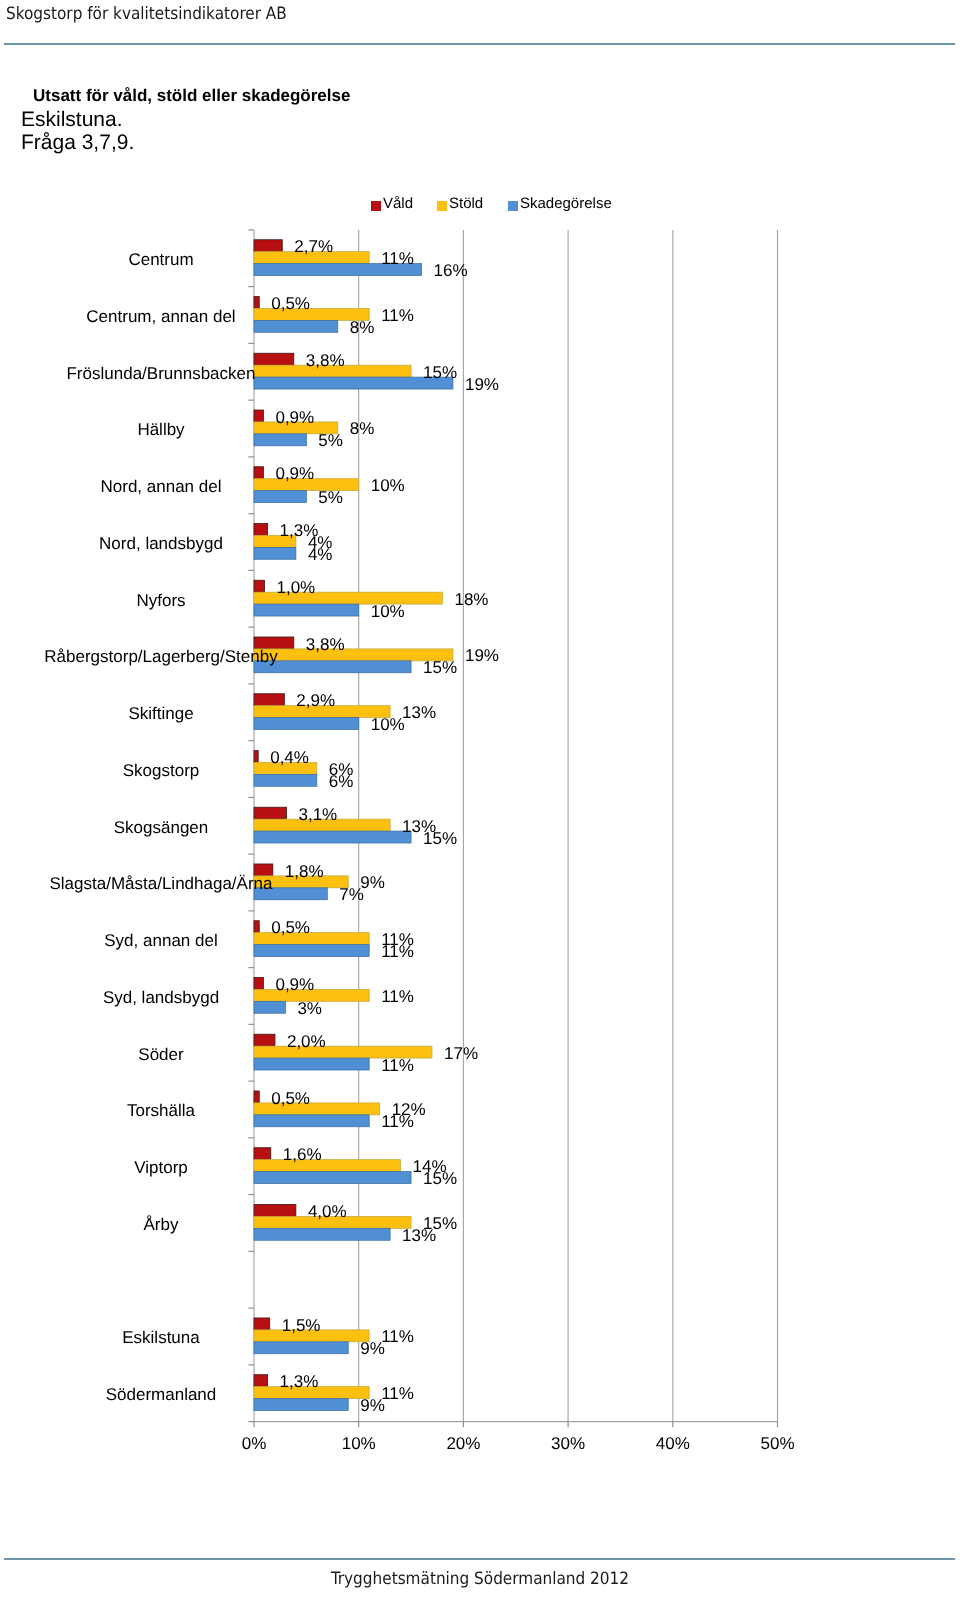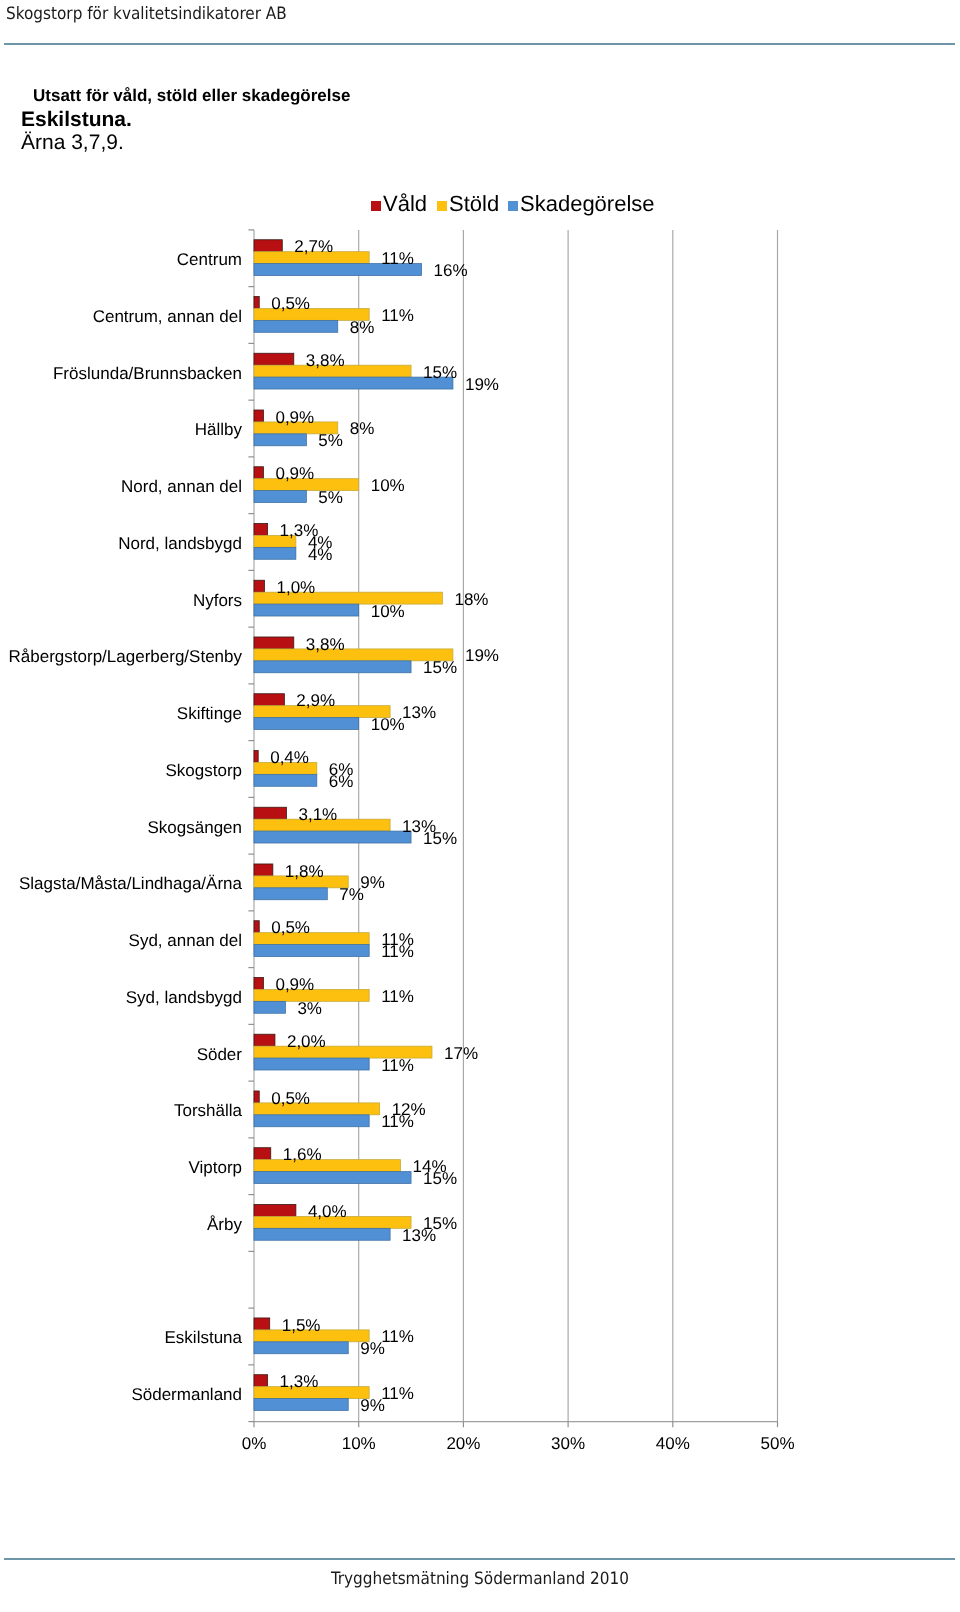--- a/index.html
+++ b/index.html
@@ -8,42 +8,42 @@
 .page{position:relative;width:960px;height:1612px;overflow:hidden;background:#fff;}
 .hdr-text{position:absolute;left:6px;top:3.5px;font-family:"DejaVu Sans",sans-serif;font-stretch:condensed;font-size:17px;color:#1a1a1a;}
 .rule{position:absolute;height:1.8px;background:#6d96a9;}
 .hdr-rule{left:4px;top:42.9px;width:951px;}
 .ftr-rule{left:4px;top:1558.3px;width:951px;}
 .ftr{position:absolute;left:0;width:960px;text-align:center;font-family:"DejaVu Sans",sans-serif;font-stretch:condensed;font-size:17px;color:#1a1a1a;}
 .ftr1{top:1568.5px;}
 .ftr2{top:1591.5px;}
 .ttl{position:absolute;left:21px;font-size:21px;line-height:24px;}
 .ttl1{top:84.2px;font-weight:bold;font-size:17px;margin-left:12px;}
-.ttl2{top:107.6px;font-weight:bold;}
+.ttl2{top:107.6px;}
 .ttl3{top:131.2px;}
 #chart{position:absolute;left:0;top:0;width:960px;height:1612px;}
 .hdr{position:absolute;left:0;top:0;width:960px;height:45px;}
 .ftr-box{position:absolute;left:0;top:1556px;width:960px;height:56px;}
-.lg-item{position:absolute;font-size:22px;white-space:nowrap;line-height:20px;}
+.lg-item{position:absolute;font-size:15px;white-space:nowrap;line-height:20px;}
 .lg-sw{position:absolute;width:10px;height:10px;}
-.catlabel{position:absolute;text-align:right;font-size:17px;white-space:nowrap;line-height:20px;}
+.catlabel{position:absolute;text-align:center;font-size:17px;white-space:nowrap;line-height:20px;padding-left:40px;}
 .dlabel{position:absolute;font-size:17px;white-space:nowrap;line-height:20px;}
 .xtick{position:absolute;font-size:17px;text-align:center;line-height:20px;}
 </style>
 </head>
 <body>
 
 <div class="page">
   <div class="hdr"></div>
   <div class="hdr-text">Skogstorp för kvalitetsindikatorer AB</div>
   <div class="rule hdr-rule"></div>
 
   <div class="ttl ttl1">Utsatt för våld, stöld eller skadegörelse</div>
   <div class="ttl ttl2">Eskilstuna.</div>
-  <div class="ttl ttl3">Ärna 3,7,9.</div>
+  <div class="ttl ttl3">Fråga 3,7,9.</div>
 
   <div id="chart">
     <svg id="chart-svg" width="960" height="1612">
       <defs>
         <line id="tpl-line"></line>
         <rect id="tpl-rect"></rect>
       </defs>
     <line x1="358.7" y1="229.9" x2="358.7" y2="1421.6" stroke="#a6a6a6" stroke-width="1.15"></line>
         <line x1="463.4" y1="229.9" x2="463.4" y2="1421.6" stroke="#a6a6a6" stroke-width="1.15"></line>
         <line x1="568.1" y1="229.9" x2="568.1" y2="1421.6" stroke="#a6a6a6" stroke-width="1.15"></line>
@@ -137,14 +137,14 @@
         <rect x="254" y="1329.8847619047617" width="115.17000000000002" height="11.93" fill="#FDC00E" stroke="#c3a93b" stroke-width="0.75"></rect>
         <rect x="254" y="1341.8147619047616" width="94.23000000000002" height="11.93" fill="#5190D5" stroke="#3c6e9f" stroke-width="0.75"></rect>
         <rect x="254" y="1374.7023809523807" width="13.61099999999999" height="11.93" fill="#B80F12" stroke="#3a1a14" stroke-width="0.8"></rect>
         <rect x="254" y="1386.6323809523808" width="115.17000000000002" height="11.93" fill="#FDC00E" stroke="#c3a93b" stroke-width="0.75"></rect>
         <rect x="254" y="1398.5623809523806" width="94.23000000000002" height="11.93" fill="#5190D5" stroke="#3c6e9f" stroke-width="0.75"></rect>
       </svg>
   <div class="catlabel" style="width: 242px; left: 0px; top: 250.074px;">Centrum</div><div class="dlabel" style="left: 294.269px; top: 237.315px;">2,7%</div><div class="dlabel" style="left: 381.17px; top: 249.245px;">11%</div><div class="dlabel" style="left: 433.52px; top: 261.175px;">16%</div><div class="catlabel" style="width: 242px; left: 0px; top: 306.821px;">Centrum, annan del</div><div class="dlabel" style="left: 271.235px; top: 294.063px;">0,5%</div><div class="dlabel" style="left: 381.17px; top: 305.993px;">11%</div><div class="dlabel" style="left: 349.76px; top: 317.923px;">8%</div><div class="catlabel" style="width: 242px; left: 0px; top: 363.569px;">Fröslunda/Brunnsbacken</div><div class="dlabel" style="left: 305.786px; top: 350.81px;">3,8%</div><div class="dlabel" style="left: 423.05px; top: 362.74px;">15%</div><div class="dlabel" style="left: 464.93px; top: 374.67px;">19%</div><div class="catlabel" style="width: 242px; left: 0px; top: 420.317px;">Hällby</div><div class="dlabel" style="left: 275.423px; top: 407.558px;">0,9%</div><div class="dlabel" style="left: 349.76px; top: 419.488px;">8%</div><div class="dlabel" style="left: 318.35px; top: 431.418px;">5%</div><div class="catlabel" style="width: 242px; left: 0px; top: 477.064px;">Nord, annan del</div><div class="dlabel" style="left: 275.423px; top: 464.305px;">0,9%</div><div class="dlabel" style="left: 370.7px; top: 476.235px;">10%</div><div class="dlabel" style="left: 318.35px; top: 488.165px;">5%</div><div class="catlabel" style="width: 242px; left: 0px; top: 533.812px;">Nord, landsbygd</div><div class="dlabel" style="left: 279.611px; top: 521.053px;">1,3%</div><div class="dlabel" style="left: 307.88px; top: 532.983px;">4%</div><div class="dlabel" style="left: 307.88px; top: 544.913px;">4%</div><div class="catlabel" style="width: 242px; left: 0px; top: 590.56px;">Nyfors</div><div class="dlabel" style="left: 276.47px; top: 577.801px;">1,0%</div><div class="dlabel" style="left: 454.46px; top: 589.731px;">18%</div><div class="dlabel" style="left: 370.7px; top: 601.661px;">10%</div><div class="catlabel" style="width: 242px; left: 0px; top: 647.307px;">Råbergstorp/Lagerberg/Stenby</div><div class="dlabel" style="left: 305.786px; top: 634.548px;">3,8%</div><div class="dlabel" style="left: 464.93px; top: 646.478px;">19%</div><div class="dlabel" style="left: 423.05px; top: 658.408px;">15%</div><div class="catlabel" style="width: 242px; left: 0px; top: 704.055px;">Skiftinge</div><div class="dlabel" style="left: 296.363px; top: 691.296px;">2,9%</div><div class="dlabel" style="left: 402.11px; top: 703.226px;">13%</div><div class="dlabel" style="left: 370.7px; top: 715.156px;">10%</div><div class="catlabel" style="width: 242px; left: 0px; top: 760.802px;">Skogstorp</div><div class="dlabel" style="left: 270.188px; top: 748.044px;">0,4%</div><div class="dlabel" style="left: 328.82px; top: 759.974px;">6%</div><div class="dlabel" style="left: 328.82px; top: 771.904px;">6%</div><div class="catlabel" style="width: 242px; left: 0px; top: 817.55px;">Skogsängen</div><div class="dlabel" style="left: 298.457px; top: 804.791px;">3,1%</div><div class="dlabel" style="left: 402.11px; top: 816.721px;">13%</div><div class="dlabel" style="left: 423.05px; top: 828.651px;">15%</div><div class="catlabel" style="width: 242px; left: 0px; top: 874.298px;">Slagsta/Måsta/Lindhaga/Ärna</div><div class="dlabel" style="left: 284.846px; top: 861.539px;">1,8%</div><div class="dlabel" style="left: 360.23px; top: 873.469px;">9%</div><div class="dlabel" style="left: 339.29px; top: 885.399px;">7%</div><div class="catlabel" style="width: 242px; left: 0px; top: 931.045px;">Syd, annan del</div><div class="dlabel" style="left: 271.235px; top: 918.286px;">0,5%</div><div class="dlabel" style="left: 381.17px; top: 930.216px;">11%</div><div class="dlabel" style="left: 381.17px; top: 942.146px;">11%</div><div class="catlabel" style="width: 242px; left: 0px; top: 987.793px;">Syd, landsbygd</div><div class="dlabel" style="left: 275.423px; top: 975.034px;">0,9%</div><div class="dlabel" style="left: 381.17px; top: 986.964px;">11%</div><div class="dlabel" style="left: 297.41px; top: 998.894px;">3%</div><div class="catlabel" style="width: 242px; left: 0px; top: 1044.54px;">Söder</div><div class="dlabel" style="left: 286.94px; top: 1031.78px;">2,0%</div><div class="dlabel" style="left: 443.99px; top: 1043.71px;">17%</div><div class="dlabel" style="left: 381.17px; top: 1055.64px;">11%</div><div class="catlabel" style="width: 242px; left: 0px; top: 1101.29px;">Torshälla</div><div class="dlabel" style="left: 271.235px; top: 1088.53px;">0,5%</div><div class="dlabel" style="left: 391.64px; top: 1100.46px;">12%</div><div class="dlabel" style="left: 381.17px; top: 1112.39px;">11%</div><div class="catlabel" style="width: 242px; left: 0px; top: 1158.04px;">Viptorp</div><div class="dlabel" style="left: 282.752px; top: 1145.28px;">1,6%</div><div class="dlabel" style="left: 412.58px; top: 1157.21px;">14%</div><div class="dlabel" style="left: 423.05px; top: 1169.14px;">15%</div><div class="catlabel" style="width: 242px; left: 0px; top: 1214.78px;">Årby</div><div class="dlabel" style="left: 307.88px; top: 1202.02px;">4,0%</div><div class="dlabel" style="left: 423.05px; top: 1213.95px;">15%</div><div class="dlabel" style="left: 402.11px; top: 1225.88px;">13%</div><div class="catlabel" style="width: 242px; left: 0px; top: 1328.28px;">Eskilstuna</div><div class="dlabel" style="left: 281.705px; top: 1315.52px;">1,5%</div><div class="dlabel" style="left: 381.17px; top: 1327.45px;">11%</div><div class="dlabel" style="left: 360.23px; top: 1339.38px;">9%</div><div class="catlabel" style="width: 242px; left: 0px; top: 1385.03px;">Södermanland</div><div class="dlabel" style="left: 279.611px; top: 1372.27px;">1,3%</div><div class="dlabel" style="left: 381.17px; top: 1384.2px;">11%</div><div class="dlabel" style="left: 360.23px; top: 1396.13px;">9%</div><div class="xtick" style="width: 90px; left: 209px; top: 1433.6px;">0%</div><div class="xtick" style="width: 90px; left: 313.7px; top: 1433.6px;">10%</div><div class="xtick" style="width: 90px; left: 418.4px; top: 1433.6px;">20%</div><div class="xtick" style="width: 90px; left: 523.1px; top: 1433.6px;">30%</div><div class="xtick" style="width: 90px; left: 627.8px; top: 1433.6px;">40%</div><div class="xtick" style="width: 90px; left: 732.5px; top: 1433.6px;">50%</div><div class="lg-sw" style="background: rgb(184, 15, 18); left: 371px; top: 200.5px;"></div><div class="lg-item" style="left: 383px; top: 194px;">Våld</div><div class="lg-sw" style="background: rgb(253, 192, 14); left: 437px; top: 200.5px;"></div><div class="lg-item" style="left: 449px; top: 194px;">Stöld</div><div class="lg-sw" style="background: rgb(81, 144, 213); left: 508px; top: 200.5px;"></div><div class="lg-item" style="left: 520px; top: 194px;">Skadegörelse</div></div>
 
   <div class="rule ftr-rule"></div>
   <div class="ftr-box"></div>
-  <div class="ftr ftr1">Trygghetsmätning Södermanland 2010</div>
+  <div class="ftr ftr1">Trygghetsmätning Södermanland 2012</div>
 </div>
 
 </body></html>

